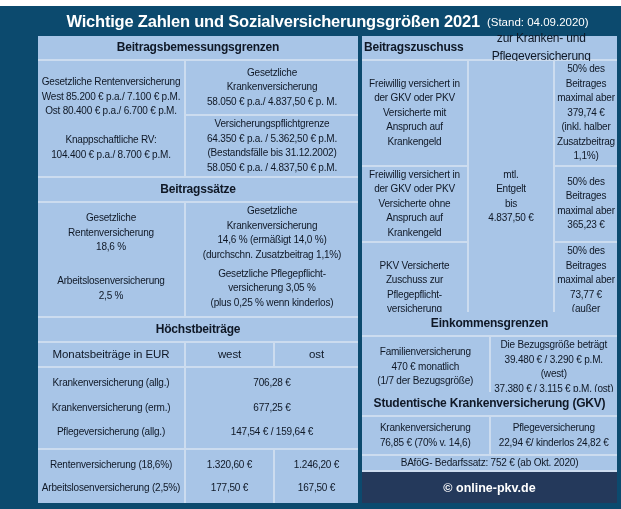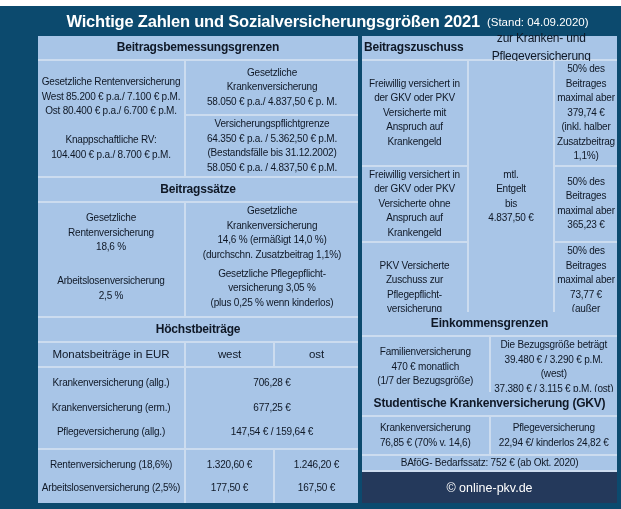--- a/index.html
+++ b/index.html
@@ -41,21 +41,21 @@
   .stack > div { display:flex; align-items:center; justify-content:center; }
 
   
   .zuschuss { grid-template-columns:105px 84px 1fr; grid-template-rows:1fr 1fr 1fr; height:249px;border-radius:14px; }
   .entgelt { grid-column:2; grid-row:1 / 4; flex-direction:column; gap:13px; }
   .eink-row { grid-template-columns:1fr 1fr; height:53px; }
   .stud-row { grid-template-columns:1fr 1fr; height:37px; }
   .bafoeg { height:14px; flex:none; }
   .footer {
     height:31px; flex:none; background:#24395b; color:#ffffff;
-    font-weight:normal; font-size:12.5px; display:flex; align-items:center; justify-content:center;
+    font-weight:bold; font-size:12.5px; display:flex; align-items:center; justify-content:center;
     cursor:pointer;
   }
 </style>
 </head>
 <body>
 
 <div class="page">
 
   <div class="titlebar">
     <span class="title-main">Wichtige Zahlen und Sozialversicherungsgrößen 2021</span>

